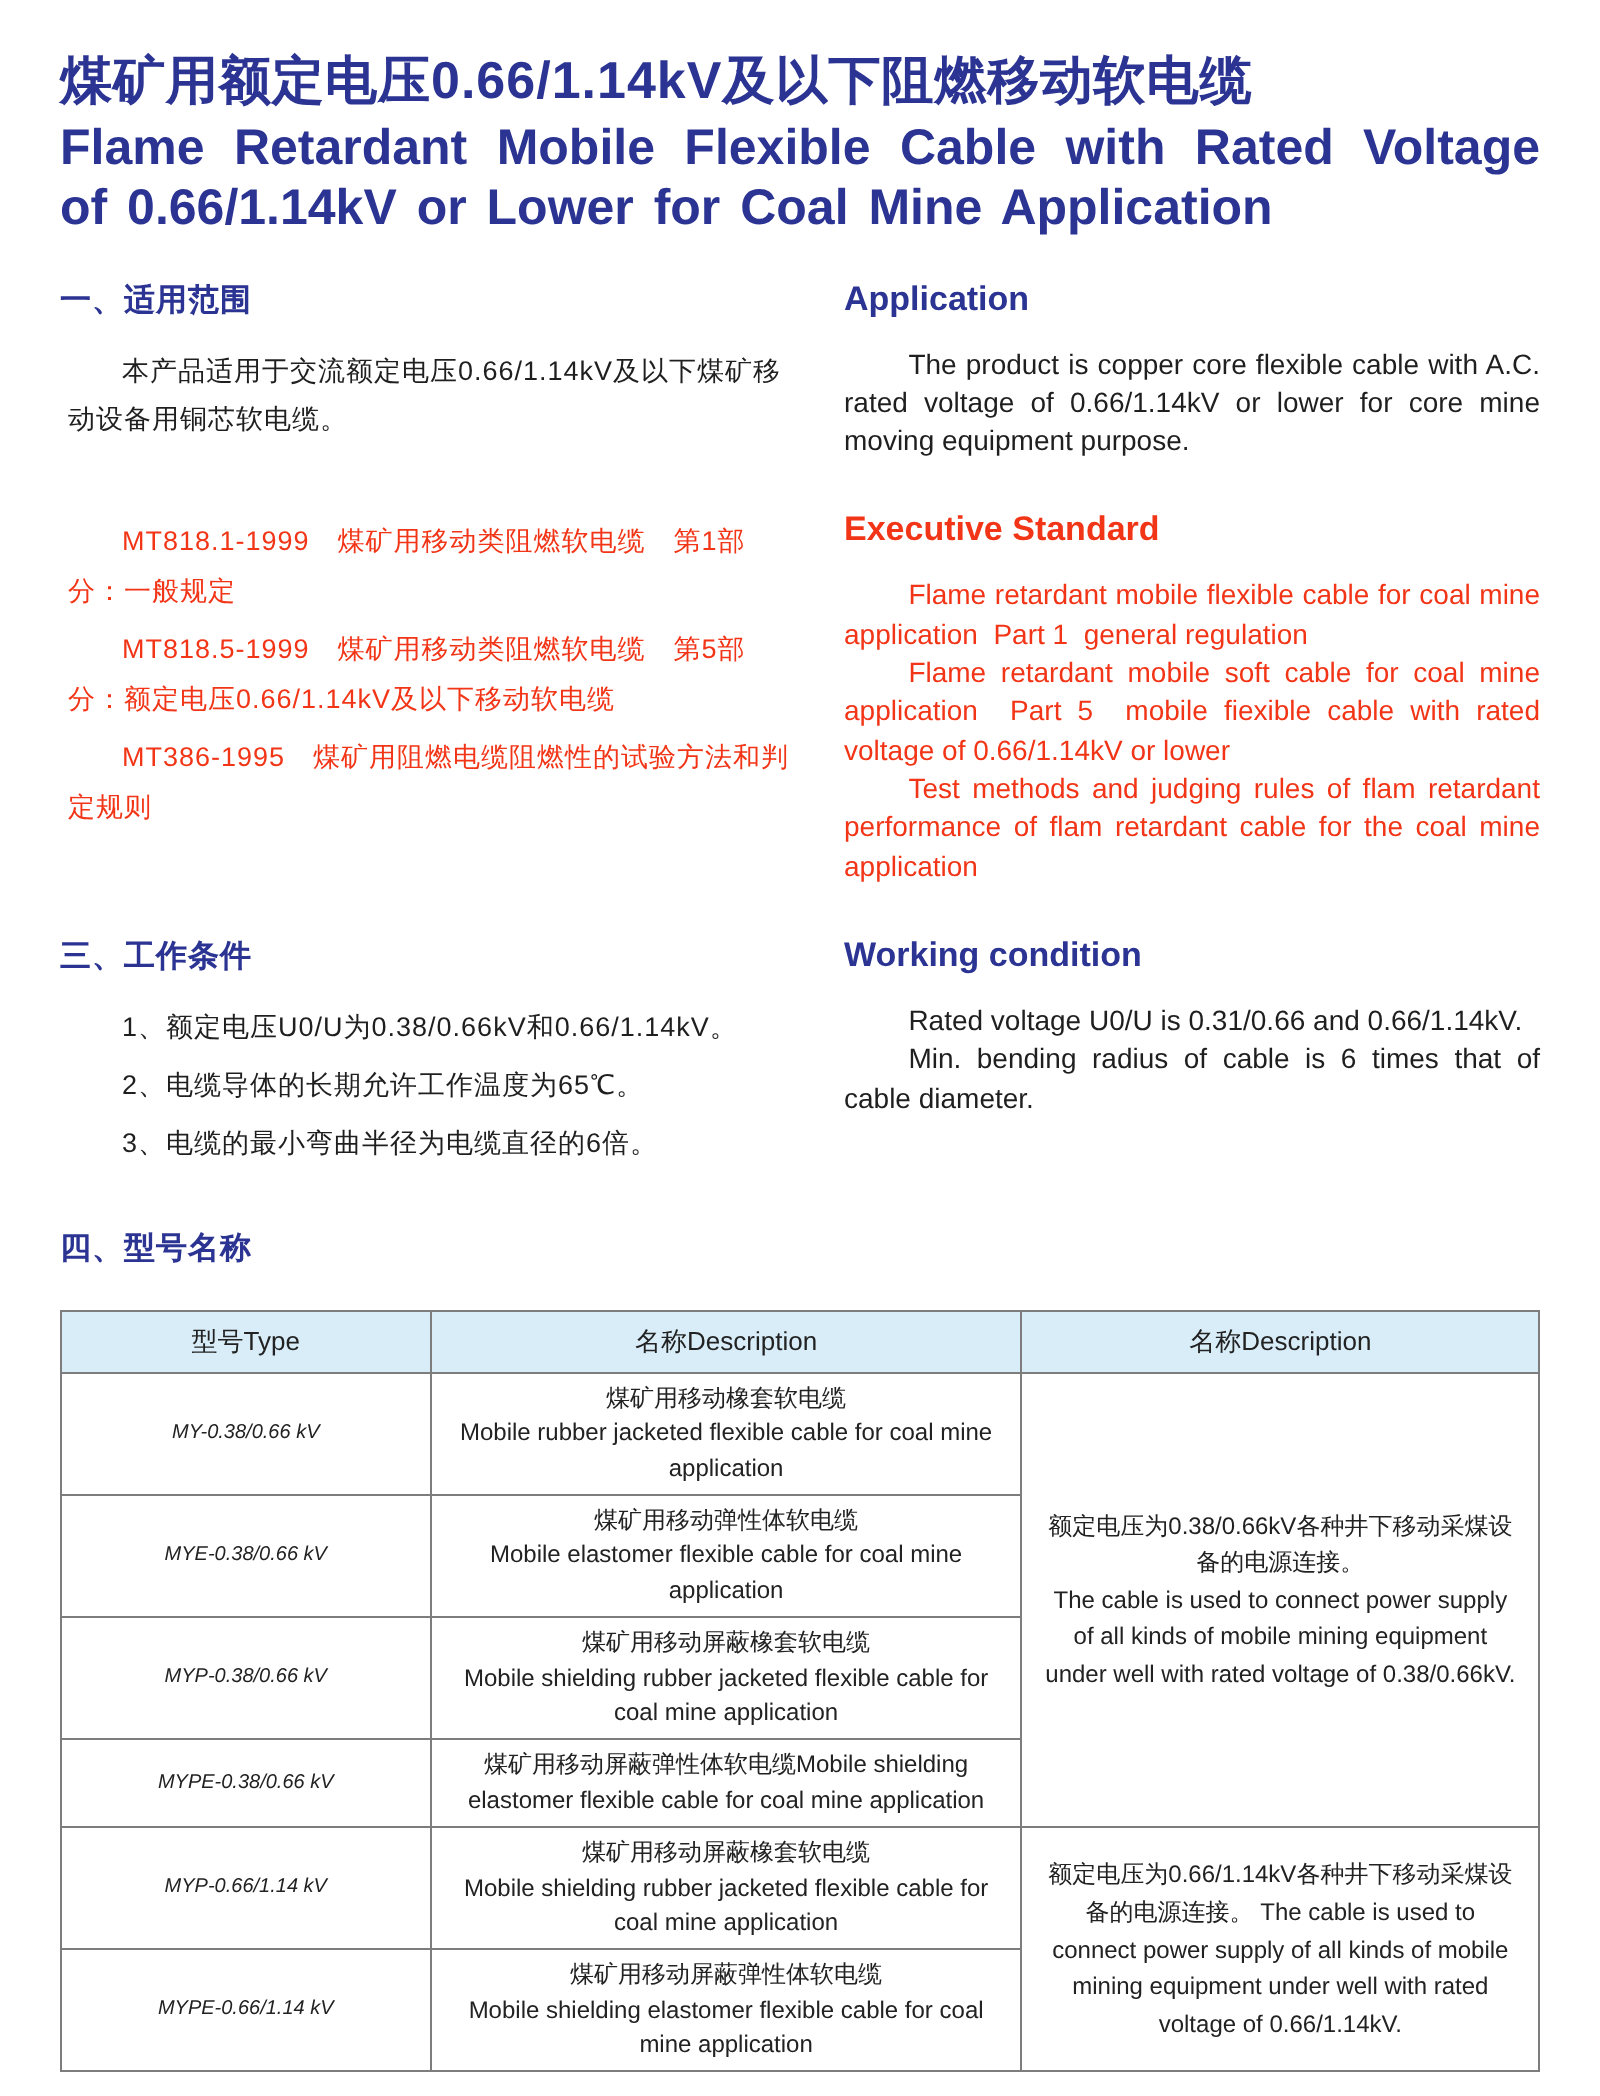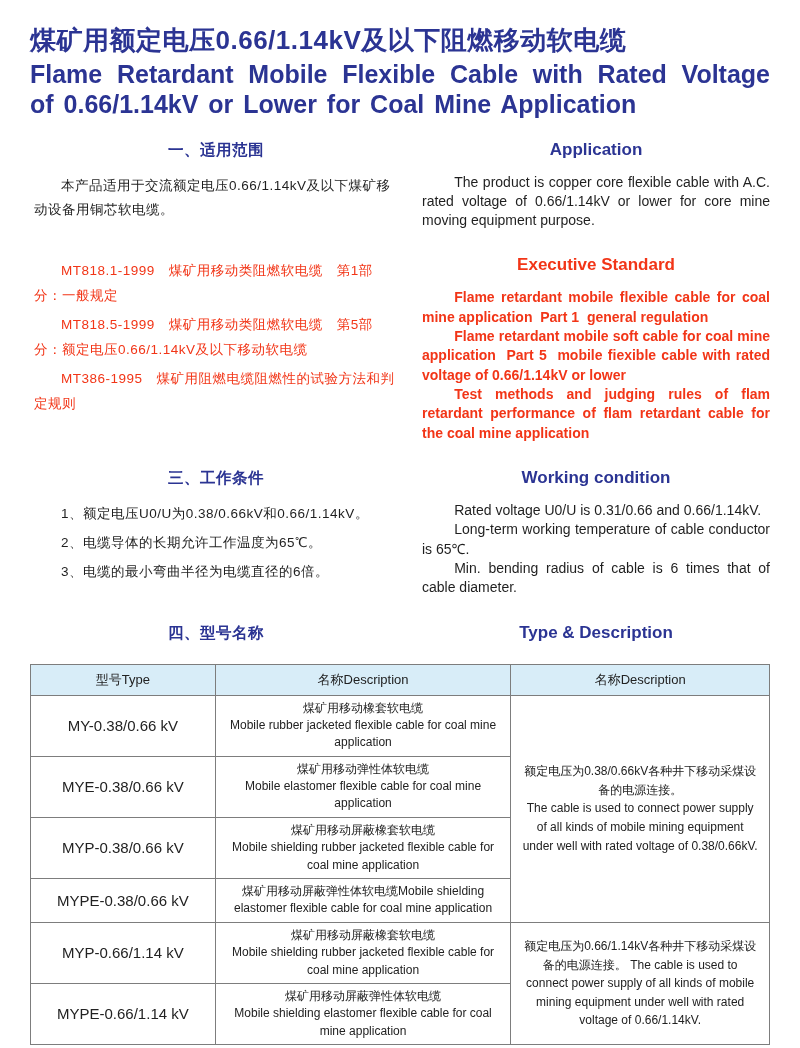--- a/index.html
+++ b/index.html
@@ -40,42 +40,41 @@
 
   .cols{
     display:grid;
     grid-template-columns:372px 348px;
     column-gap:20px;
     margin-bottom:25px;
   }
   .sec-h{
     margin:0 0 13px 0;
     font-weight:bold;
-    text-align:center;
   }
   .sec-h.zh{font-size:15.5px;letter-spacing:0.5px;}
   .sec-h.en{font-size:17px;}
   .navy{color:var(--navy);}
   .red{color:var(--red);}
 
   .zh-body p{
     margin:4px;
     font-size:13.5px;
     line-height:1.85;
     text-indent:2em;
     letter-spacing:0.5px;
   }
   .en-body p{
     margin:0;
     font-size:14px;
     line-height:1.38;
     text-indent:2.3em;
     text-align:justify;
   }
-  .prewrap{white-space:pre-wrap;font-weight:bold;}
+  .prewrap{white-space:pre-wrap;}
 
   .heading-row{margin-bottom:0;}
 
   table.type-table{
     width:740px;
     border-collapse:collapse;
     table-layout:fixed;
     margin-top:7px;
     border:1px solid #737373;
   }
@@ -89,21 +88,21 @@
     background:var(--tbl-head-bg);
     font-weight:normal;
     font-size:13px;
     padding:6px 4px;
   }
   .type-table td{
     font-size:12px;
     line-height:1.45;
     padding:4px 8px;
   }
-  td.type-cell{font-size:15px;}
+  td.type-cell{font-size:10px;font-style:italic;}
   .desc-zh{display:block;}
   td.app-cell{font-size:12px;line-height:1.55;padding:6px 10px;}
   .app-zh{display:block;}
   .app-en{display:block;}
   .app-inline .app-zh,.app-inline .app-en{display:inline;}
 </style>
 </head>
 <body>
 
 <div class="page">
@@ -150,29 +149,27 @@
       <div class="zh-body">
         <p>1、额定电压U0/U为0.38/0.66kV和0.66/1.14kV。</p>
         <p>2、电缆导体的长期允许工作温度为65℃。</p>
         <p>3、电缆的最小弯曲半径为电缆直径的6倍。</p>
       </div>
     </div>
     <div>
       <h3 class="sec-h en navy">Working condition</h3>
       <div class="en-body">
         <p>Rated voltage U0/U is 0.31/0.66 and 0.66/1.14kV.</p>
-        <p>Long-term working temperature of cable conductor is 65℃.</p>
         <p>Min. bending radius of cable is 6 times that of cable diameter.</p>
       </div>
     </div>
   </div>
 
   <div class="cols heading-row">
     <h3 class="sec-h zh navy">四、型号名称</h3>
-    <h3 class="sec-h en navy">Type &amp; Description</h3>
   </div>
 
   <table class="type-table">
     <colgroup>
       <col style="width:25%">
       <col style="width:40%">
       <col style="width:35%">
     </colgroup>
     <thead>
       <tr>

